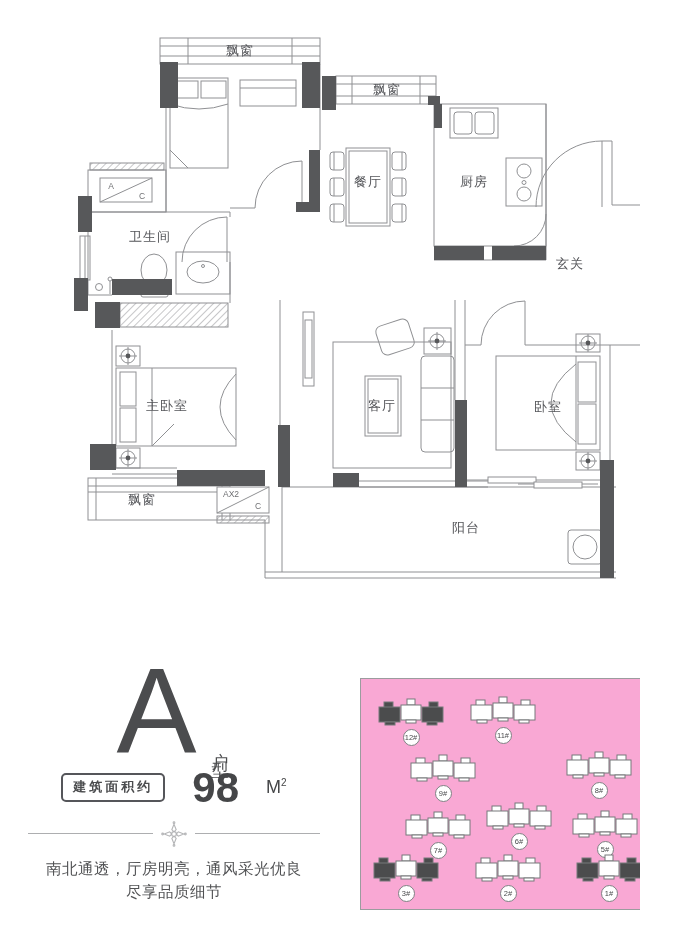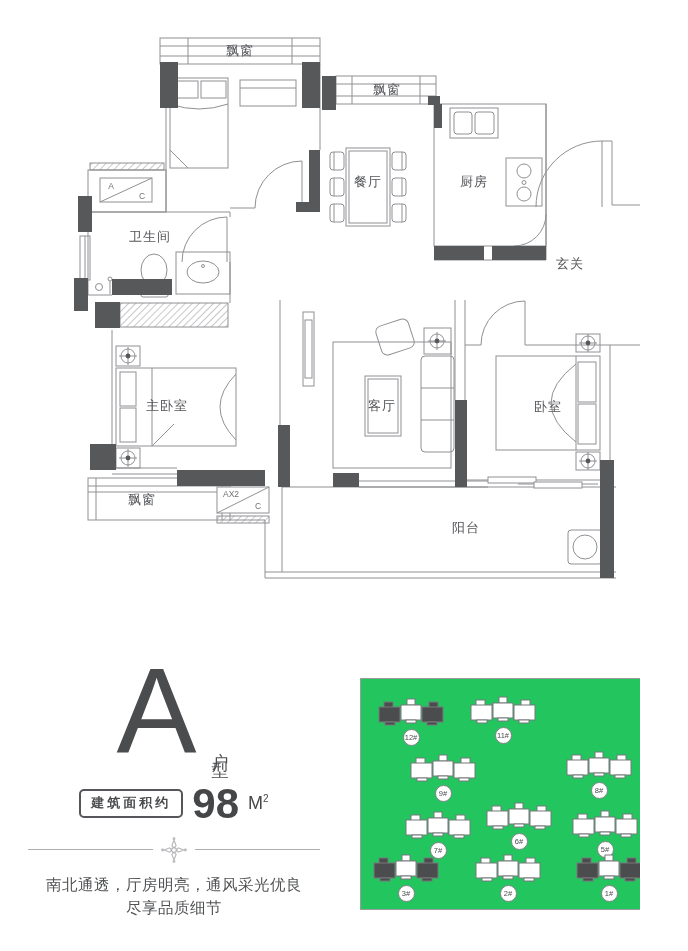--- a/index.html
+++ b/index.html
@@ -20,40 +20,40 @@
     font-size:8.5px; color:#707174; letter-spacing:0;
   }
   
   .unit { position:absolute; left:26px; top:660px; width:296px; }
   .unit-top { display:flex; justify-content:center; align-items:flex-end; }
   .big-letter { font-size:120px; line-height:0.84; color:#4b4c4e; font-weight:400; }
   .unit-type {
     writing-mode:vertical-lr; font-size:17px; letter-spacing:9px;
     color:#4b4c4e; margin-left:12px; padding-bottom:4px;
   }
-  .area-row { display:flex; align-items:center; justify-content:center; margin-top:22px; gap:9px; }
+  .area-row { display:flex; align-items:center; justify-content:center; margin-top:6px; gap:27px; }
   .area-box {
     border:2px solid #55565a; border-radius:5px; padding:3px 10px 4px;
     font-size:13px; letter-spacing:3px; color:#4b4c4e; font-weight:700;
   }
   .area-val { font-size:42px; color:#454648; line-height:1;font-weight:bold; }
   .area-unit { font-size:18px; color:#454648; }
   .area-unit sup { font-size:10px; }
   .divider { display:flex; align-items:center; margin:12px 2px 10px; }
   .divider .line { flex:1; height:1px; background:#adaeb0; }
   .ornament { margin:0 8px; display:block; }
   .desc { text-align:center; }
   .desc div {
     font-size:15.5px; color:#515254; line-height:23px; letter-spacing:0.5px;
     font-weight:400; white-space:nowrap;
   }
   
   .siteplan {
     position:absolute; left:360px; top:678px; width:315px; height:230px;
-    border:1px solid #9b9c9e; background:#22c55e;
+    border:1px solid #9b9c9e; background:#f9a8d4;
   }
   .bldg { position:absolute; display:flex; flex-direction:column; align-items:center; width:70px; }
   .bldg .num {
     width:15px; height:15px; border:1px solid #808184; border-radius:50%;
     font-size:7.5px; line-height:15px; text-align:center; color:#4a4b4d;
     background:#fff; margin-top:1px;
   }
   .sp-caption {
     position:absolute; left:360px; top:916px; width:315px; text-align:center;
     font-size:15px; letter-spacing:3px; color:#404144;

